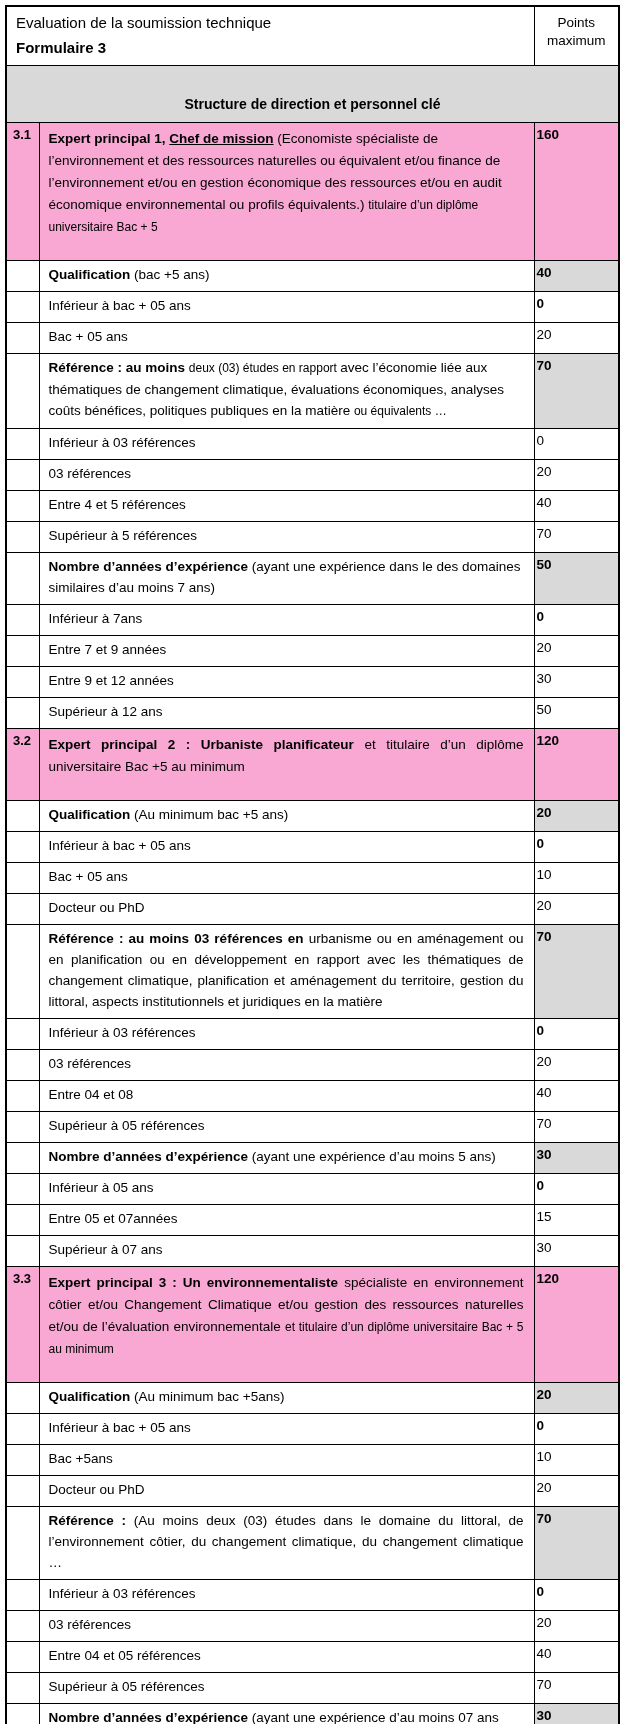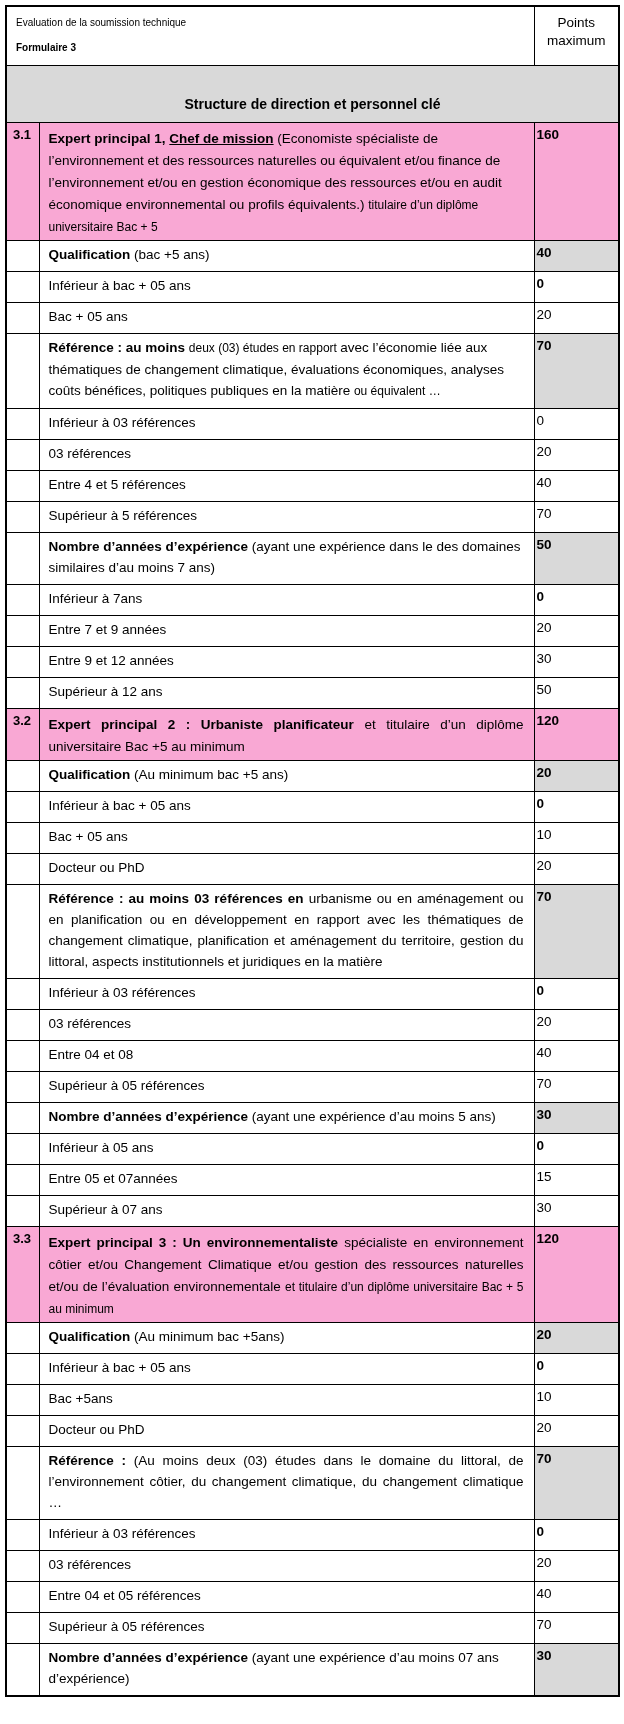--- a/index.html
+++ b/index.html
@@ -13,38 +13,38 @@
 
   table.eval {
     border-collapse: collapse;
     width: 615px;
     table-layout: fixed;
     border: 2px solid #000;
   }
   table.eval td { border: 1px solid #000; vertical-align: top; }
 
   
-  .doc-header { padding: 7px 10px 9px 9px; font-size: 10px; line-height: 17px; }
+  .doc-header { padding: 7px 10px 9px 9px; font-size: 15px; line-height: 17px; }
   .doc-subtitle { font-weight: bold; margin-top: 8px; }
   .points-header { text-align: center; font-size: 13.5px; line-height: 18px; padding: 7px 6px; }
 
   
   .section-row td {
     background: #d9d9d9;
     border-top: 2px solid #000;
     text-align: center;
     font-weight: bold;
     font-size: 14px;
     padding: 30px 10px 10px 10px;
   }
 
   
   .num  { padding: 4px 2px 3px 6px; font-weight: bold; font-size: 13px; }
   .desc { padding: 4px 10px 6px 9px; font-size: 13.5px; line-height: 21px; }
-  tr.expert .desc { line-height: 22px; padding-top: 5px; padding-bottom: 2px; }
+  tr.expert .desc { line-height: 22px; padding-top: 5px; padding-bottom: 22px; }
   tr.criterion .desc, tr.category .desc { padding-top: 3px; padding-bottom: 6px; }
   .pts  { font-size: 13.5px; padding: 4px 2px; }
 
   tr.expert td { background: #f9a8d4; }
   .gray { background: #d9d9d9; }
   .b { font-weight: bold; }
   .u { text-decoration: underline; }
   .small { font-size: 12px; }
   .justify { text-align: justify; }
 </style>
@@ -86,21 +86,21 @@
           <td class="desc"><span>Inférieur à bac + 05 ans</span></td>
           <td class="pts b">0</td>
         </tr>
         <tr class="criterion">
           <td class="num"></td>
           <td class="desc"><span>Bac + 05 ans</span></td>
           <td class="pts">20</td>
         </tr>
         <tr class="category">
           <td class="num"></td>
-          <td class="desc"><span class="b">Référence : au moins </span><span class="small">deux (03) études en rapport </span><span>avec l’économie liée aux thématiques de changement climatique, évaluations économiques, analyses coûts bénéfices, politiques publiques en la matière </span><span class="small">ou équivalent …</span></td>
+          <td class="desc"><span class="b">Référence : au moins </span><span class="small">deux (03) études en rapport </span><span>avec l’économie liée aux thématiques de changement climatique, évaluations économiques, analyses coûts bénéfices, politiques publiques en la matière </span><span class="small">ou équivalents …</span></td>
           <td class="pts b gray">70</td>
         </tr>
         <tr class="criterion">
           <td class="num"></td>
           <td class="desc"><span>Inférieur à 03 références</span></td>
           <td class="pts">0</td>
         </tr>
         <tr class="criterion">
           <td class="num"></td>
           <td class="desc"><span>03 références</span></td>

